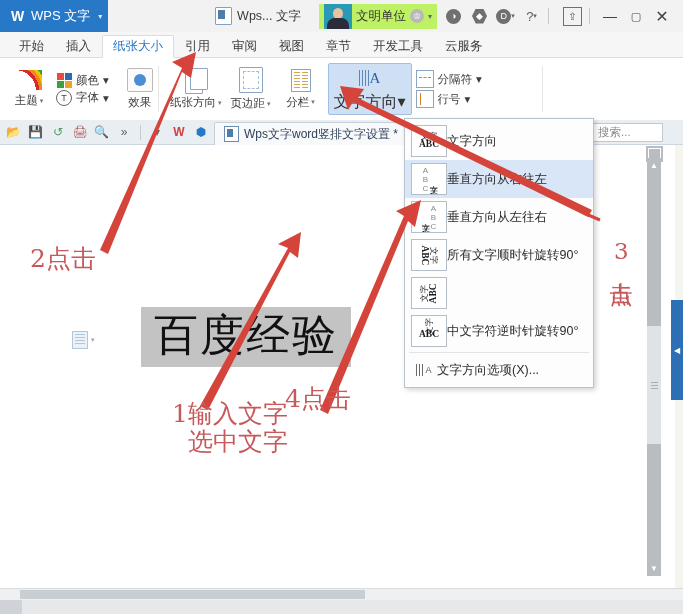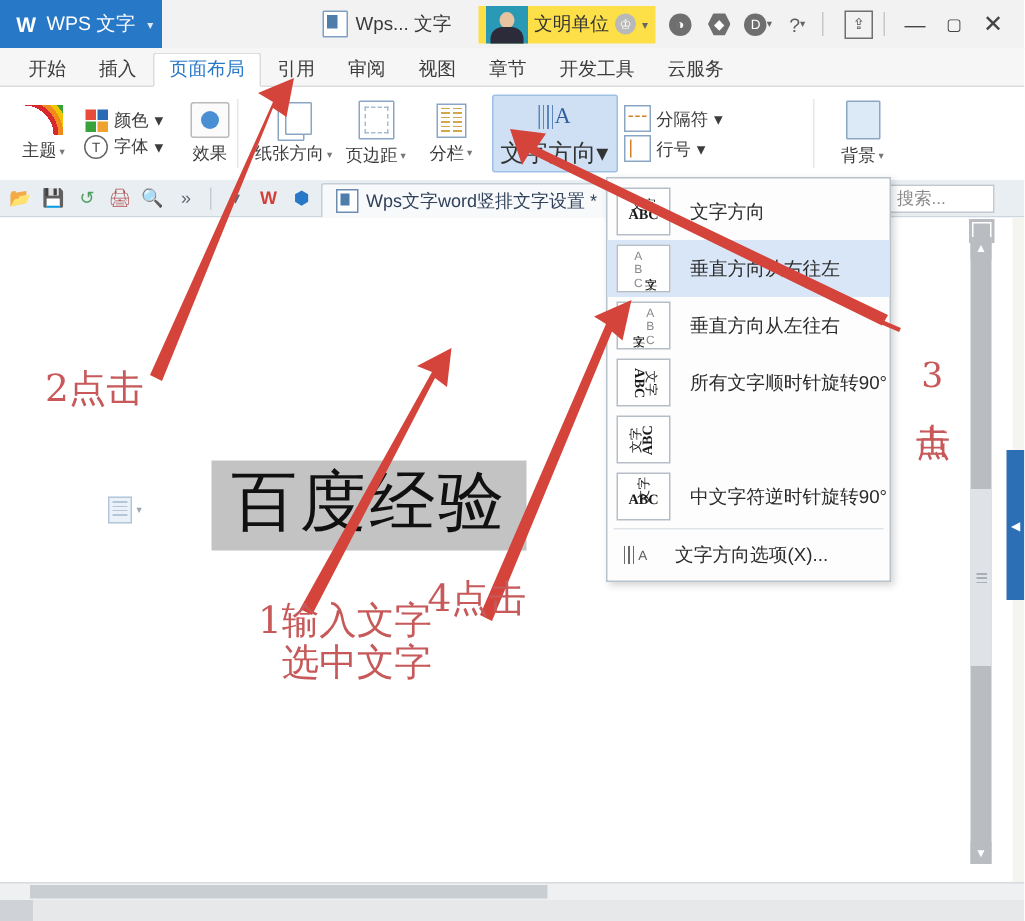--- a/index.html
+++ b/index.html
@@ -29,21 +29,21 @@
   .wps-tab .caret{font-size:8px;opacity:.85;margin-left:3px;}
   .tb-spacer{flex:1;}
   .doc-chip{display:flex;align-items:center;gap:5px;font-size:12.5px;color:#3a3a3a;}
   .mini-doc-icon{
     width:15px;height:16px;background:#fff;border:1px solid #7f9fc4;border-radius:1px;
     position:relative;display:inline-block;
   }
   .mini-doc-icon:before{
     content:"";position:absolute;left:2px;top:2px;width:7px;height:9px;background:#4f7dab;
   }
-  .acct{display:flex;align-items:center;gap:4px;margin-left:18px;background:#fde047;height:25px;padding:0 5px;}
+  .acct{display:flex;align-items:center;gap:4px;margin-left:18px;background:#bef264;height:25px;padding:0 5px;}
   .avatar{width:28px;height:25px;background:linear-gradient(#2a99b5,#2a99b5);position:relative;overflow:hidden;}
   .avatar .head{position:absolute;left:9px;top:4px;width:10px;height:11px;border-radius:50%;background:#e8c3a0;}
   .avatar .body{position:absolute;left:3px;top:14px;width:22px;height:12px;border-radius:8px 8px 0 0;background:#2b2b3a;}
   .acct-name{font-size:12.5px;color:#333;}
   .badge-ico{
     width:14px;height:14px;border-radius:50%;background:#b9b9b9;color:#fff;font-size:9px;
     display:flex;align-items:center;justify-content:center;
   }
   .tb-ico{width:19px;height:19px;margin-left:7px;display:flex;align-items:center;justify-content:center;
     color:#5e5e5e;font-size:13px;}
@@ -163,21 +163,21 @@
     position:absolute;right:22px;bottom:24px;font-size:40px;color:#e2e2e2;letter-spacing:4px;
     font-family:"DejaVu Sans","Liberation Sans",sans-serif;
   }
 
   
   .menu{
     position:absolute;left:404px;top:118px;width:190px;background:#fdfdfd;
     border:1px solid #b9c3cc;box-shadow:2px 2px 5px rgba(0,0,0,.18);z-index:30;
     padding:3px 0 2px;box-sizing:border-box;
   }
-  .mrow{display:flex;align-items:center;gap:13px;height:38px;padding-left:6px;box-sizing:border-box;}
+  .mrow{display:flex;align-items:center;gap:0;height:38px;padding-left:6px;box-sizing:border-box;}
   .mrow.hl{background:#d8e6f7;}
   .mrow .mlabel{font-size:12.5px;color:#2b2b2b;white-space:nowrap;}
   .tbox{
     width:34px;height:30px;border:1px solid #b5bec6;background:#fff;
     display:flex;flex-direction:column;align-items:center;justify-content:center;
     font-size:8px;color:#1a1a1a;line-height:1.05;flex:none;
   }
   .tbox .cn{font-size:8.5px;}
   .tbox .ab{font-family:"Liberation Serif",serif;font-size:9.5px;font-weight:bold;}
   .tbox .stack{display:flex;align-items:center;justify-content:center;}
@@ -273,21 +273,21 @@
       </span>
     <span class="tb-sep"></span>
     <span class="wbtn">—</span>
     <span class="wbtn sq">▢</span>
     <span class="wbtn cl">✕</span>
   </div>
 
   <div class="ribbon-tabs">
     <div class="rtab">开始</div>
     <div class="rtab">插入</div>
-    <div class="rtab active">页面布局</div>
+    <div class="rtab active">纸张大小</div>
     <div class="rtab">引用</div>
     <div class="rtab">审阅</div>
     <div class="rtab">视图</div>
     <div class="rtab">章节</div>
     <div class="rtab">开发工具</div>
     <div class="rtab">云服务</div>
   </div>
 
   <div class="ribbon">
 
@@ -371,27 +371,20 @@
         <div class="smallrow">
           <span class="lnic"></span>
           <span>行号</span>
           <span class="cv">▾</span>
         </div>
       </div>
     </div>
     <div class="gsep" style="left:542px;"></div>
 
     <div class="rgroup" style="left:550px;">
-      <div class="ritem">
-        <span class="bluepage"></span>
-        <span class="lbl">
-            <span>背景</span>
-            <span class="cv">▾</span>
-          </span>
-      </div>
     </div>
   </div>
 
   <div class="qbar">
     <span class="qico" style="color:#d98a23;">📂</span>
     <span class="qico" style="color:#6a8fbf;">💾</span>
     <span class="qico" style="color:#4f9f5f;">↺</span>
     <span class="qico" style="color:#b05353;">🖨</span>
     <span class="qico" style="color:#5a7fa8;">🔍</span>
     <span class="qico">»</span>

